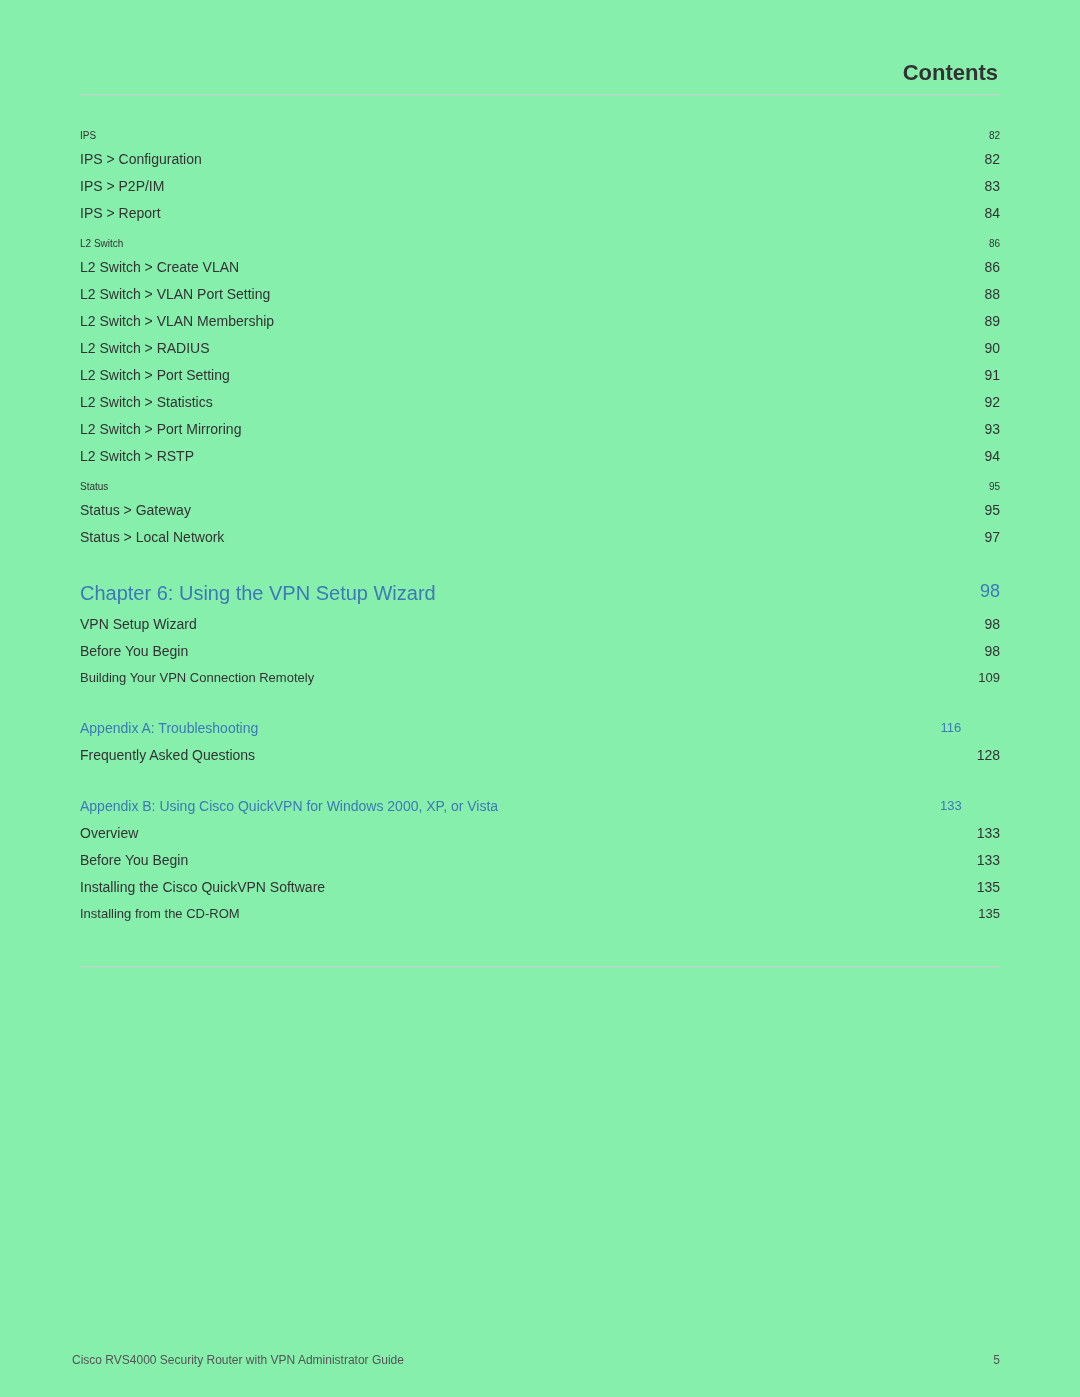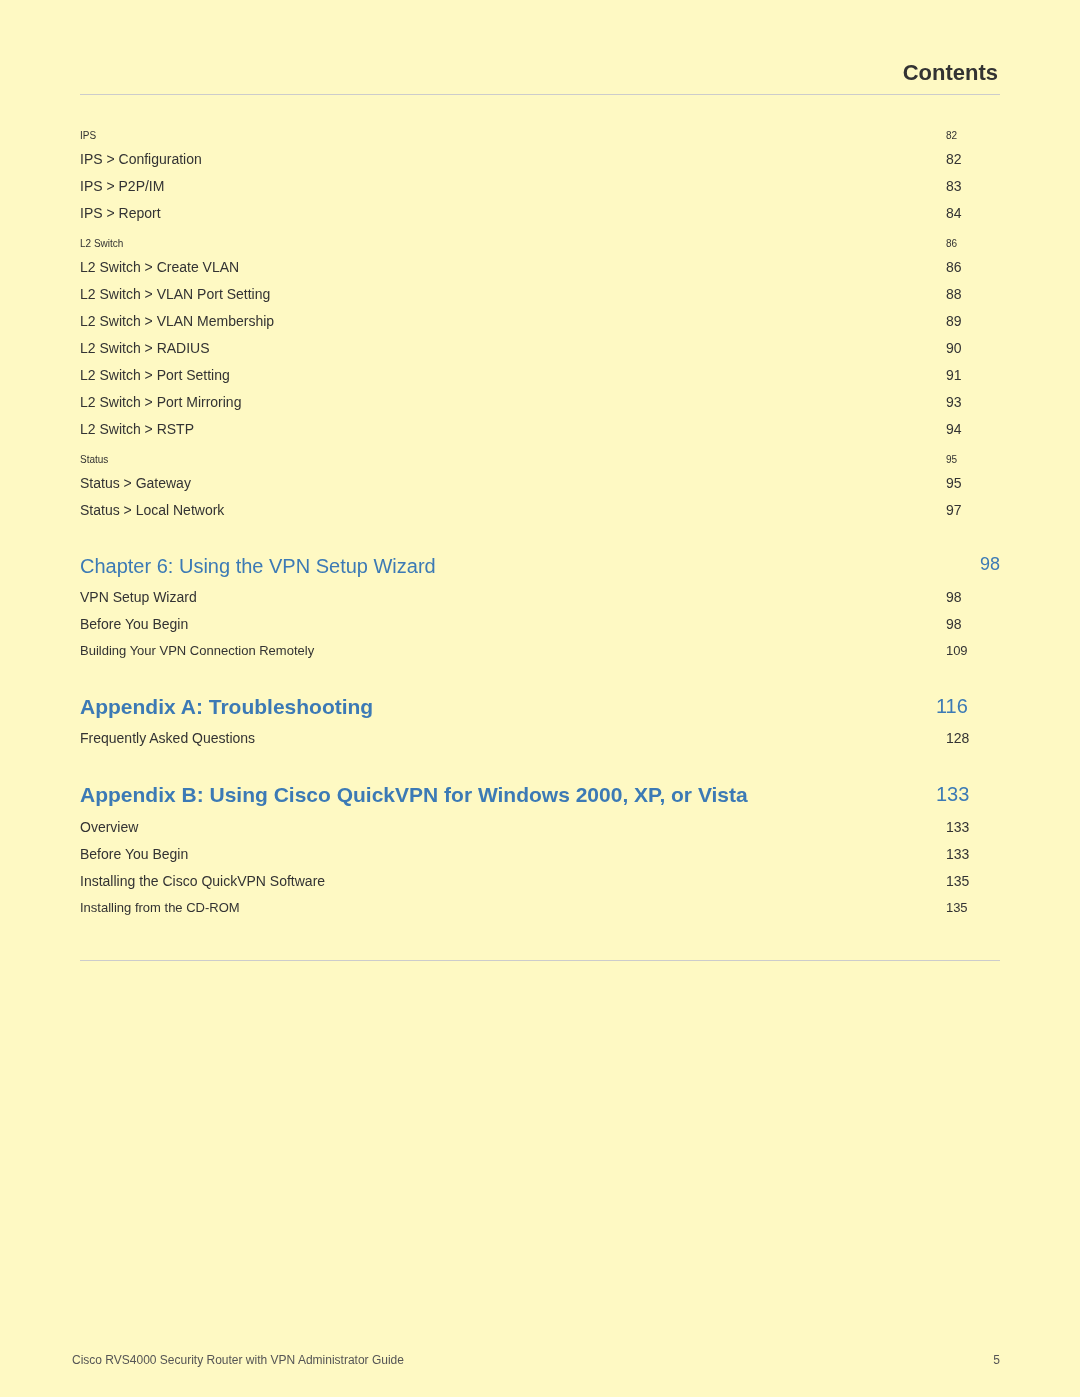--- a/index.html
+++ b/index.html
@@ -14,21 +14,21 @@
       font-size: 14px;
       color: #333333;
       width: 1080px;
       min-height: 1397px;
       position: relative;
     }
 
     .page-container {
       width: 1080px;
       min-height: 1397px;
-      background: #fef9c3;
+      background: #86efac;
       padding: 60px 80px 60px 80px;
       position: relative;
     }
 
     .top-rule {
       border: none;
       border-top: 1px solid #cccccc;
       margin-bottom: 30px;
     }
 
@@ -52,20 +52,21 @@
       border-collapse: collapse;
     }
 
     .toc-table td {
       padding: 3px 0;
       vertical-align: top;
       line-height: 1.5;
     }
 
     .toc-table .page-num {
+      text-align: right;
       white-space: nowrap;
       padding-left: 10px;
       min-width: 50px;
     }
 
     
     .indent-1 { padding-left: 80px; }
     .indent-2 { padding-left: 160px; }
     .indent-3 { padding-left: 200px; }
 
@@ -97,33 +98,33 @@
 
     .chapter-num {
       font-size: 18px;
       color: #3c7ab5;
       font-weight: normal;
       text-align: right;
     }
 
     
     .appendix-heading {
-      font-size: 21px;
-      color: #3c7ab5;
-      font-weight: bold;
+      font-size: 14px;
+      color: #3c7ab5;
+      font-weight: normal;
       padding-top: 14px;
       padding-bottom: 4px;
       margin-left: 40px;
     }
 
     .appendix-num {
-      font-size: 20px;
-      color: #3c7ab5;
-      font-weight: normal;
-      text-align: left;
+      font-size: 13px;
+      color: #3c7ab5;
+      font-weight: normal;
+      text-align: center;
     }
 
     .spacer-row td {
       height: 6px;
     }
 
     .footer {
       position: absolute;
       bottom: 30px;
       left: 72px;
@@ -186,20 +187,24 @@
       </tr>
       <tr>
         <td class="level-1 indent-2">L2 Switch &gt; RADIUS</td>
         <td class="page-num level-1">90</td>
       </tr>
       <tr>
         <td class="level-1 indent-2">L2 Switch &gt; Port Setting</td>
         <td class="page-num level-1">91</td>
       </tr>
       <tr>
+        <td class="level-1 indent-2">L2 Switch &gt; Statistics</td>
+        <td class="page-num level-1">92</td>
+      </tr>
+      <tr>
         <td class="level-1 indent-2">L2 Switch &gt; Port Mirroring</td>
         <td class="page-num level-1">93</td>
       </tr>
       <tr>
         <td class="level-1 indent-2">L2 Switch &gt; RSTP</td>
         <td class="page-num level-1">94</td>
       </tr>
 
       <tr class="spacer-row">
           <td colspan="2"></td>

